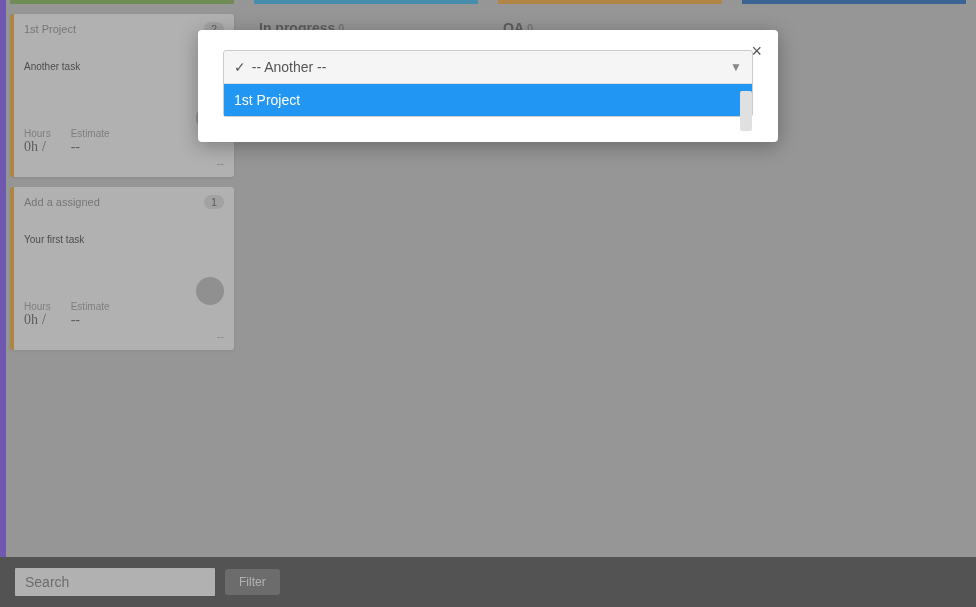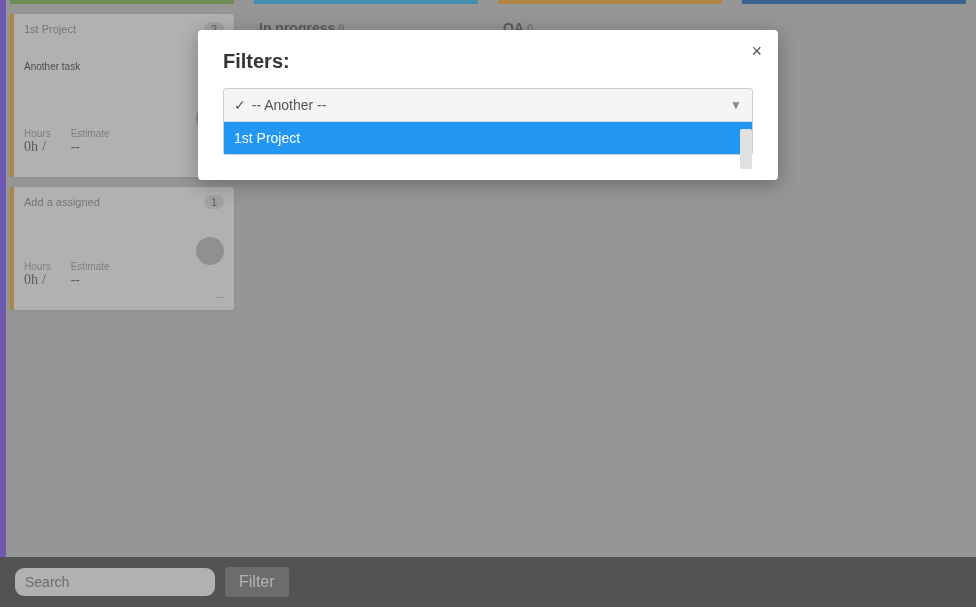--- a/index.html
+++ b/index.html
@@ -136,35 +136,35 @@
       background: #424242;
       display: flex;
       align-items: center;
       padding: 0 15px;
       gap: 10px;
     }
 
     .search-input {
       background: #fff;
       border: none;
-      border-radius: 9px;
+      border-radius: 1px;
       padding: 6px 10px;
       font-size: 14px;
       width: 200px;
       outline: none;
       color: #333;
     }
 
     .filter-btn {
       background: #757575;
       color: #fff;
       border: none;
       border-radius: 3px;
       padding: 6px 14px;
-      font-size: 16px;
+      font-size: 12px;
       cursor: pointer;
     }
 
     
     .overlay {
       position: absolute;
       top: 0; left: 0; right: 0; bottom: 0;
       background: rgba(100,100,100,0.5);
       display: flex;
       align-items: flex-start;
@@ -295,20 +295,21 @@
         <div class="card-avatar"></div>
       </div>
       <div style="font-size:11px;color:#aaa;text-align:right;margin-top:2px;">--</div>
     </div>
 
     <div class="card yellow-border">
       <div class="card-header">
         <span class="card-project">Add a assigned</span>
         <span class="card-badge">1</span>
       </div>
+      <div class="card-title">Your first task</div>
       <div class="card-footer">
         <div class="card-stat">
           <span class="card-stat-label">Hours</span>
           <span class="card-stat-value">
             <span>0h</span>
             <span>/</span>
           </span>
         </div>
         <div class="card-stat">
           <span class="card-stat-label">Estimate</span>
@@ -342,21 +343,20 @@
 
 </div>
 
 <div class="bottom-bar">
   <input class="search-input" type="text" placeholder="Search" style="">
   <button class="filter-btn">Filter</button>
 </div>
 
 <div class="overlay">
   <div class="modal">
-    <div class="modal-title">Filters:</div>
     <button class="modal-close">×</button>
 
     <div class="dropdown-container">
       <div class="dropdown-selected">
         <span class="checkmark">✓</span>
         <span>-- Another --</span>
         <span class="dropdown-arrow">▼</span>
       </div>
 
       <div class="dropdown-options">

